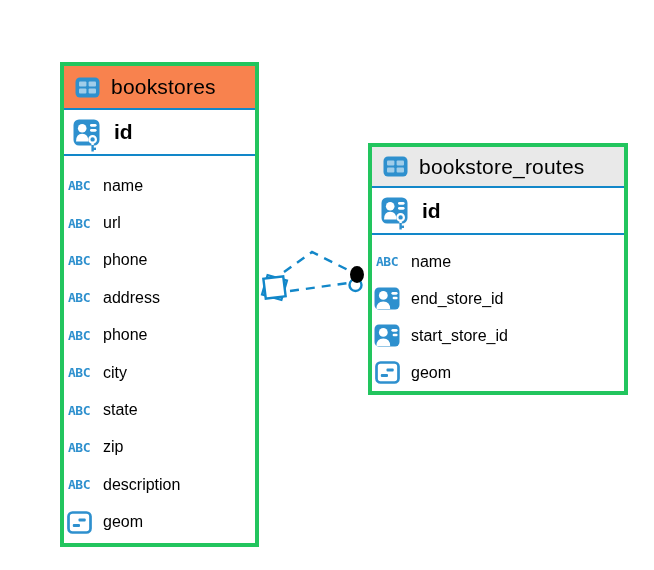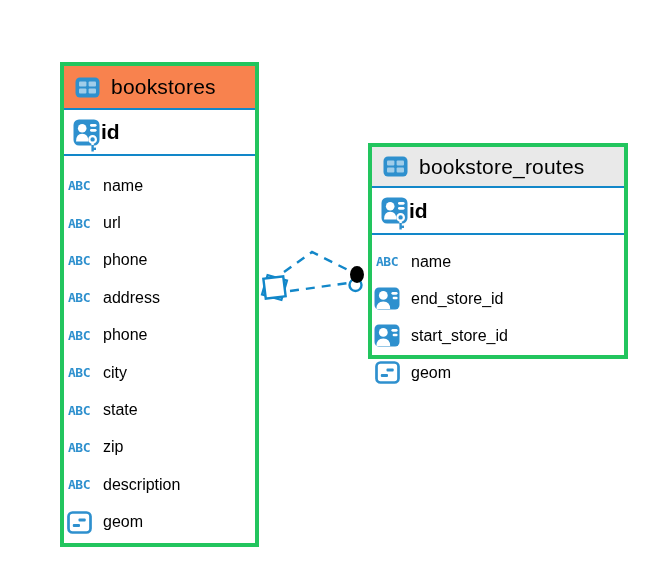--- a/index.html
+++ b/index.html
@@ -10,41 +10,41 @@
   .entity{
     position:absolute;background:#fff;border:4px solid #22c55e;
     box-sizing:border-box;display:flex;flex-direction:column;
   }
   .entity-header{
     display:flex;align-items:center;gap:9px;padding-left:8px;
     border-bottom:2px solid #1287C9;flex:0 0 auto;box-sizing:border-box;
   }
   .entity-title{font-size:21px;letter-spacing:.2px;white-space:nowrap;}
   .pk-row{
-    display:flex;align-items:center;gap:0;padding-left:7px;
+    display:flex;align-items:center;gap:13px;padding-left:7px;
     border-bottom:2px solid #1287C9;flex:0 0 auto;box-sizing:border-box;
   }
   .pk-row .col-label{font-weight:700;font-size:21px;}
   .cols{flex:1 1 auto;box-sizing:border-box;}
   .col-row{display:flex;align-items:center;gap:9px;padding-left:0;box-sizing:border-box;}
   .col-label{font-size:16px;white-space:nowrap;}
   .icon-box{display:inline-flex;align-items:center;justify-content:center;width:30px;flex:0 0 30px;}
   .abc{
     color:#2E90CE;font-weight:800;font-size:13px;letter-spacing:-0.5px;
     transform:scaleY(.92);font-family:"DejaVu Sans Mono",monospace;
   }
   .overlay{position:absolute;left:0;top:0;pointer-events:none;}
   .overlay .clickable{pointer-events:stroke;}
   
   #entity-bookstores{left:60px;top:62px;width:199px;height:485px;}
   #entity-bookstores .entity-header{height:44px;background:#F8824E;}
   #entity-bookstores .pk-row{height:46px;}
   #entity-bookstores .cols{padding-top:11px;}
   #entity-bookstores .col-row{height:37.4px;}
-  #entity-routes{left:368px;top:143px;width:260px;height:216px;}
+  #entity-routes{left:368px;top:143px;width:260px;height:252px;}
   #entity-routes .entity-header{height:41px;background:#E9E9E9;}
   #entity-routes .pk-row{height:47px;}
   #entity-routes .cols{padding-top:8px;}
   #entity-routes .col-row{height:37px;}
 </style>
 </head>
 <body>
 
 <div class="entity" id="entity-bookstores">
   <div class="entity-header">

